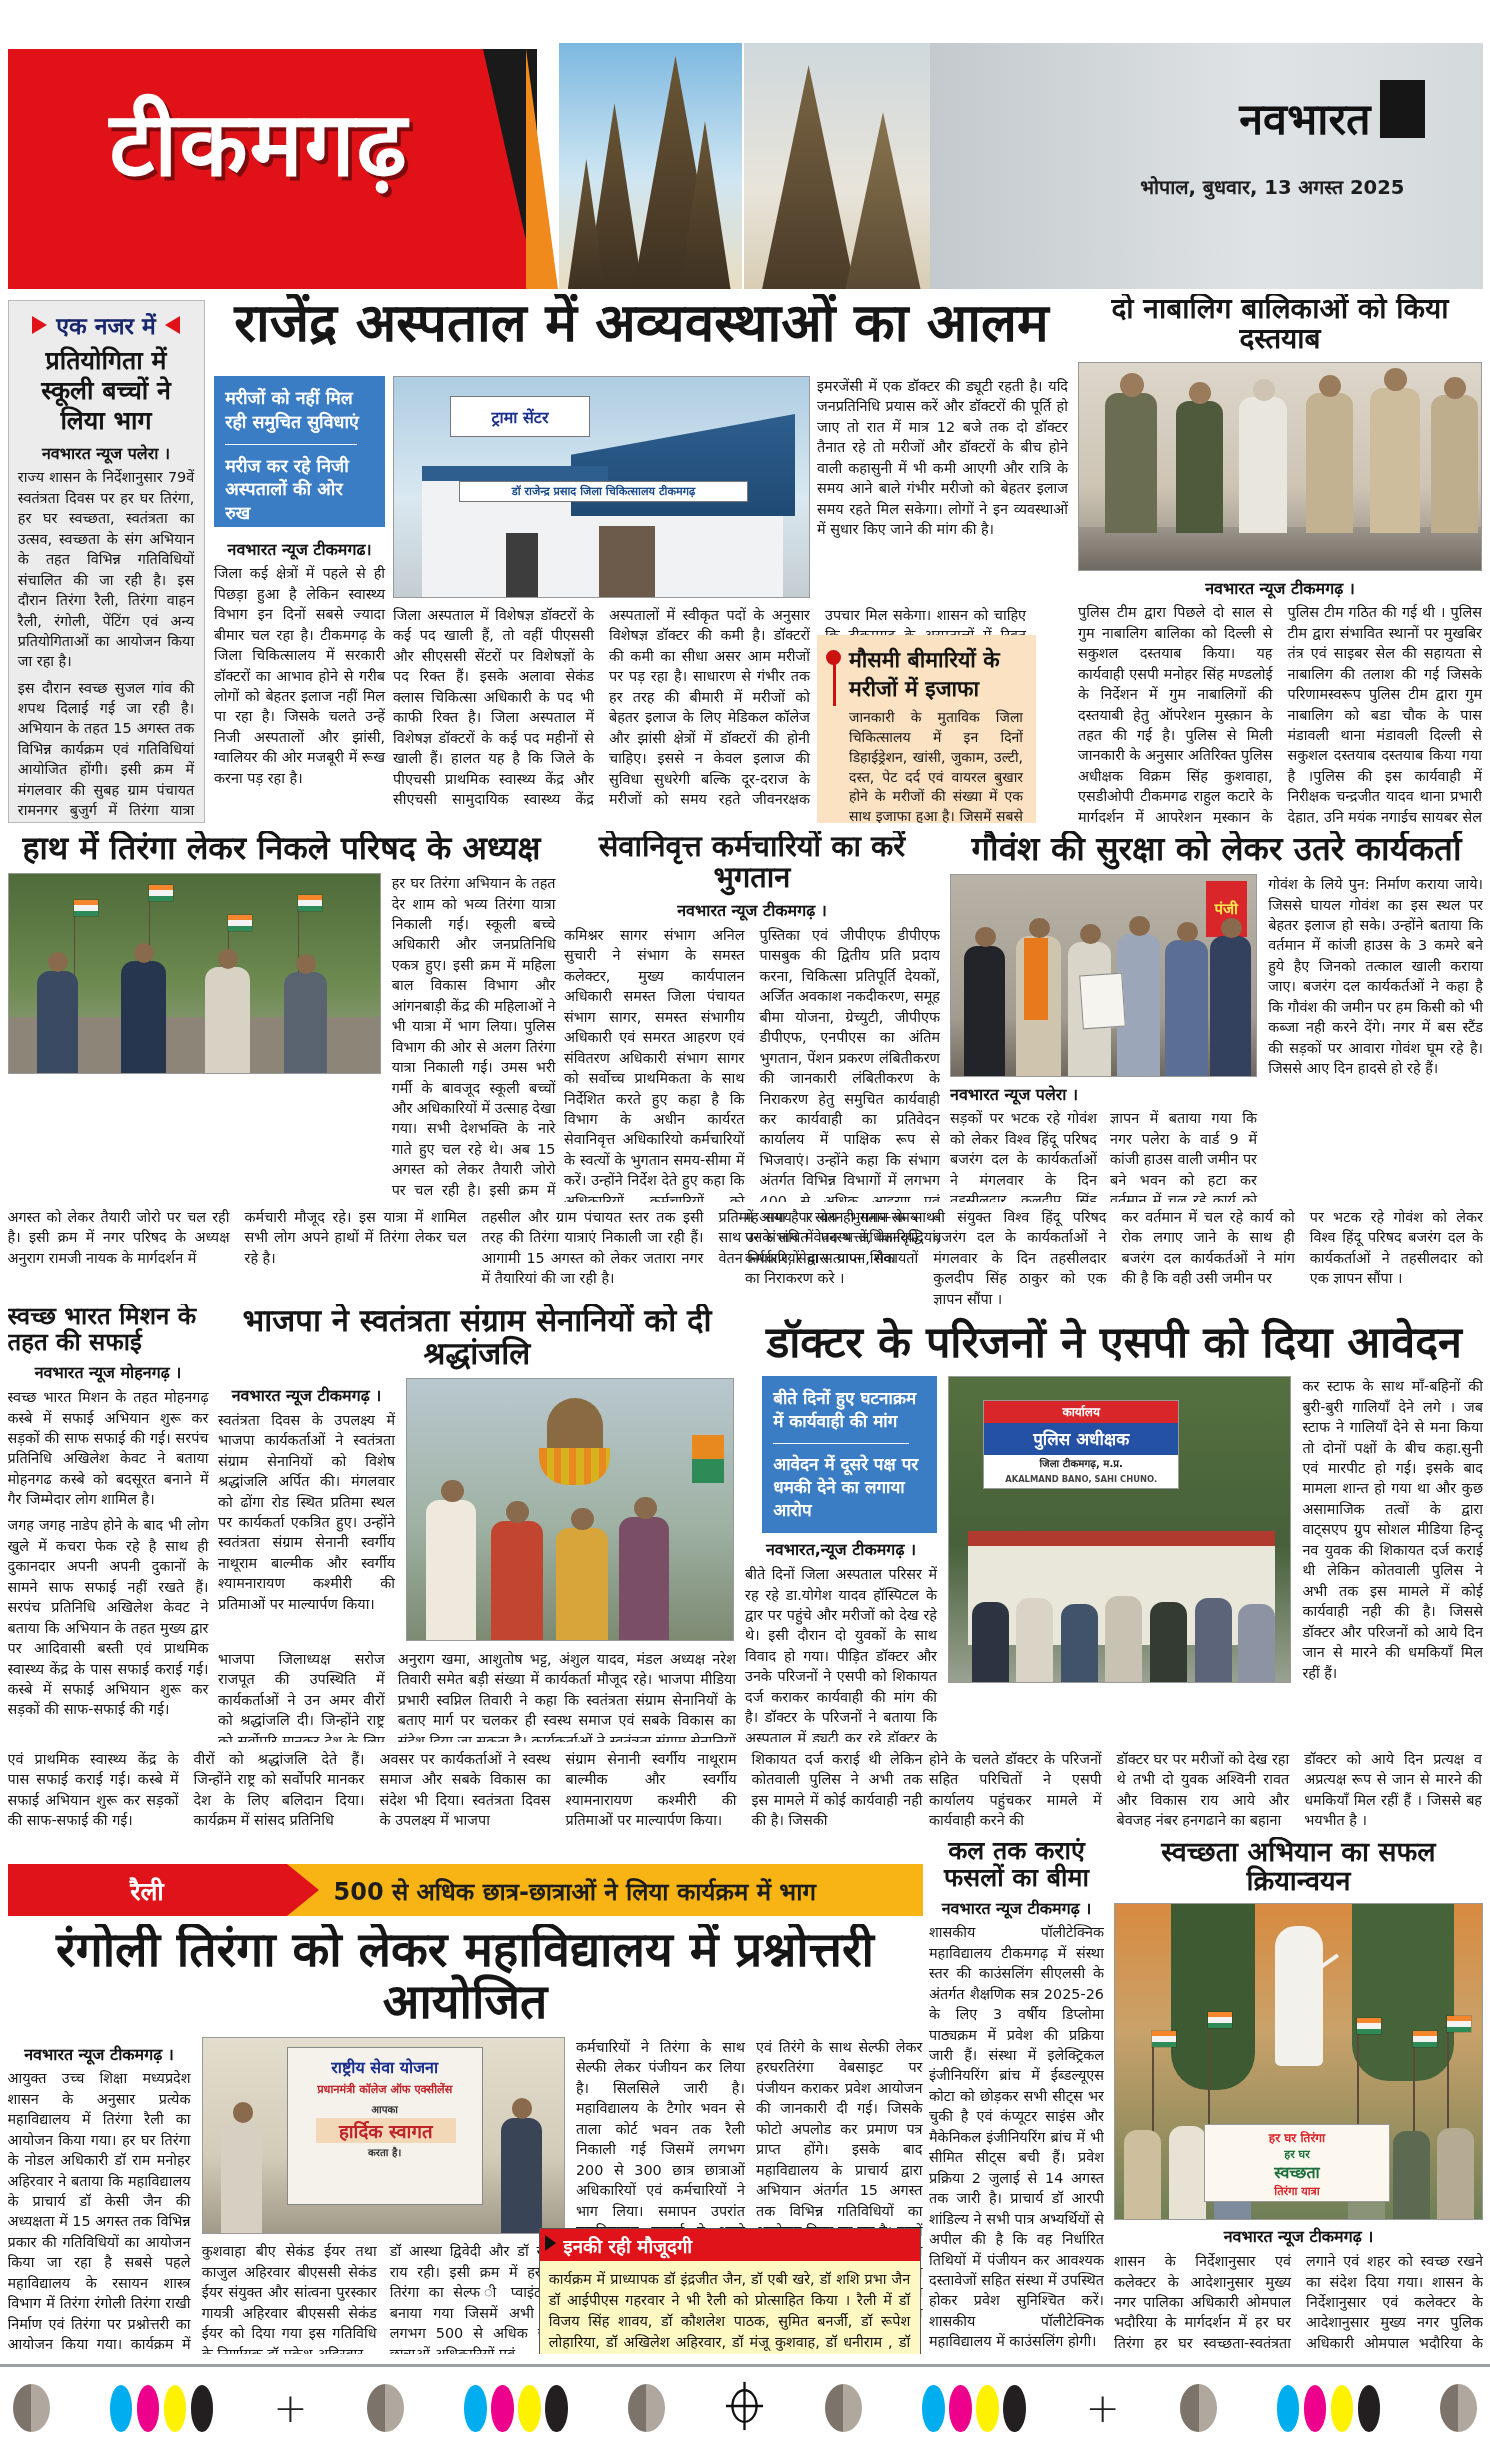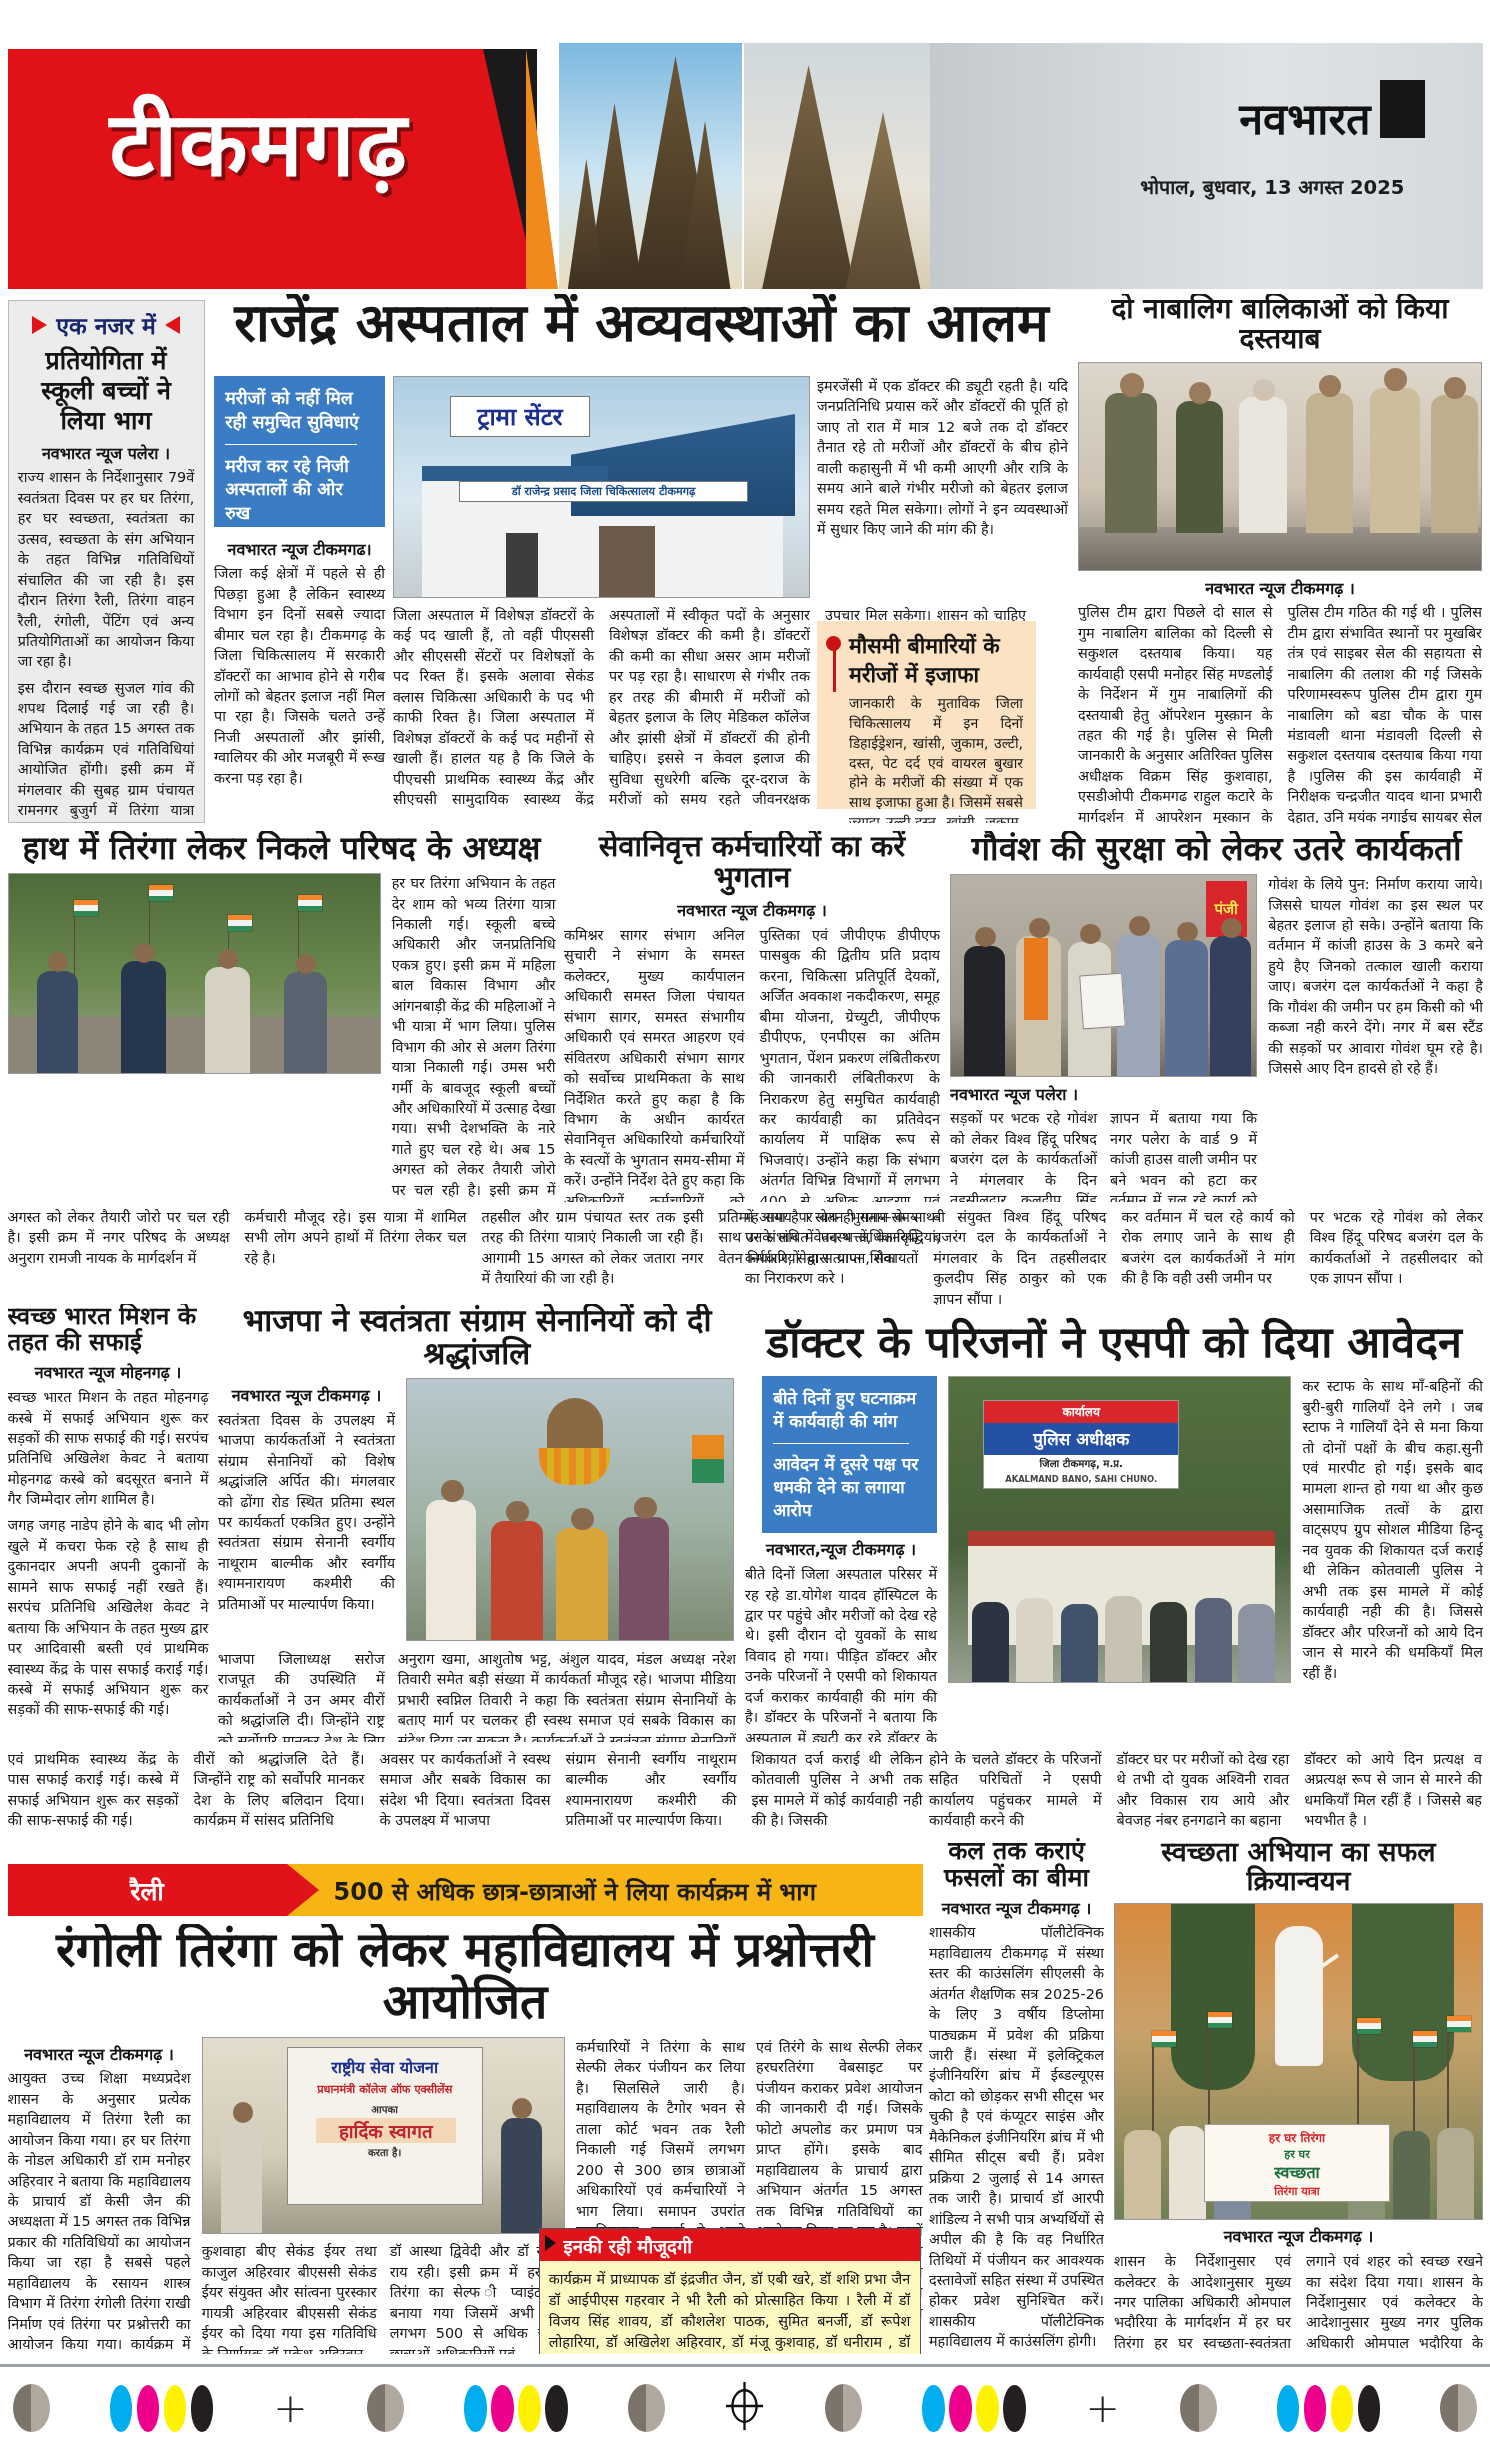--- a/index.html
+++ b/index.html
@@ -130,38 +130,38 @@
       <div>मरीजों को नहीं मिल रही समुचित सुविधाएं</div>
       <div class="sep"></div>
       <div>मरीज कर रहे निजी अस्पतालों की ओर रुख</div>
     </div>
 
     <div class="photo" style="position:absolute; left:179px; top:82px; width:417px; height:222px;">
       <div style="position:absolute;inset:0;background:linear-gradient(180deg,#aecde2 0%,#d9e8f1 55%,#c4cdd2 100%);"></div>
       <div style="position:absolute;left:28px;top:89px;width:361px;height:132px;background:#f0f2f3;"></div>
       <div style="position:absolute;left:177px;top:37px;width:224px;height:102px;background:linear-gradient(180deg,#2e5e8e,#1f4a74);clip-path:polygon(0 40%,100% 0,100% 100%,0 100%);"></div>
       <div style="position:absolute;left:28px;top:89px;width:186px;height:15px;background:#2e5e8e;"></div>
-      <div class="signboard" style="left:56px;top:18.6px;width:140px;height:41px;font-size:24px;line-height:41px;">ट्रामा सेंटर</div>
+      <div class="signboard" style="left:56px;top:18.6px;width:140px;height:41px;font-size:16px;line-height:41px;">ट्रामा सेंटर</div>
       <div class="signboard" style="left:65px;top:104px;width:289px;height:20.5px;font-size:11.2px;line-height:20.5px;color:#184a8a;">डॉ राजेन्द्र प्रसाद  जिला चिकित्सालय टीकमगढ़</div>
       <div style="position:absolute;left:112px;top:156px;width:32px;height:65px;background:#3d3d3d;"></div>
       <div style="position:absolute;left:205px;top:149px;width:56px;height:73px;background:#6c5b4a;"></div>
     </div>
 
     <div class="bd" style="position:absolute; left:603px; top:82px; width:251px; height:224px;">
       <span>इमरजेंसी में एक डॉक्टर की ड्यूटी रहती है। यदि जनप्रतिनिधि प्रयास करें और डॉक्टरों की पूर्ति हो जाए तो रात में मात्र 12 बजे तक दो डॉक्टर तैनात रहे तो मरीजों और डॉक्टरों के बीच होने वाली कहासुनी में भी कमी आएगी और रात्रि के समय आने बाले गंभीर मरीजो को बेहतर इलाज समय रहते मिल सकेगा। लोगों ने इन व्यवस्थाओं में सुधार किए जाने की मांग की है।</span>
     </div>
 
     <div style="position:absolute; left:0; top:238px; width:171px;">
       <div class="byline">नवभारत न्यूज टीकमगढ।</div>
       <div class="bd">जिला कई क्षेत्रों में पहले से ही पिछड़ा हुआ है लेकिन स्वास्थ्य विभाग इन दिनों सबसे ज्यादा बीमार चल रहा है। टीकमगढ़ के जिला चिकित्सालय में सरकारी डॉक्टरों का आभाव होने से गरीब लोगों को बेहतर इलाज नहीं मिल पा रहा है। जिसके चलते उन्हें निजी अस्पतालों और झांसी, ग्वालियर की ओर मजबूरी में रूख करना पड़ रहा है।</div>
     </div>
 
     <div class="bd cols2" style="position:absolute; left:179px; top:311px; width:417px; height:218px;">जिला अस्पताल में विशेषज्ञ डॉक्टरों के कई पद खाली हैं, तो वहीं पीएससी और सीएससी सेंटरों पर विशेषज्ञों के पद रिक्त हैं। इसके अलावा सेकंड क्लास चिकित्सा अधिकारी के पद भी काफी रिक्त है। जिला अस्पताल में विशेषज्ञ डॉक्टरों के कई पद महीनों से खाली हैं। हालत यह है कि जिले के पीएचसी प्राथमिक स्वास्थ्य केंद्र और सीएचसी सामुदायिक स्वास्थ्य केंद्र अस्पतालों में स्वीकृत पदों के अनुसार विशेषज्ञ डॉक्टर की कमी है। डॉक्टरों की कमी का सीधा असर आम मरीजों पर पड़ रहा है। साधारण से गंभीर तक हर तरह की बीमारी में मरीजों को बेहतर इलाज के लिए मेडिकल कॉलेज और झांसी क्षेत्रों में डॉक्टरों की होनी चाहिए। इससे न केवल इलाज की सुविधा सुधरेगी बल्कि दूर-दराज के मरीजों को समय रहते जीवनरक्षक उपचार मिल सकेगा। शासन को चाहिए कि टीकमगढ़ के अस्पतालों में रिक्त पदों को तत्काल भरे ताकि जिले की जनता को अपने ही क्षेत्र में बेहतर स्वास्थ्य सुविधा मिल सके और मेडिकल कॉलेज के चक्कर काटने की मजबूरी खत्म हो। जिला अस्पताल में रात के समय इमरजेंसी में एक डॉक्टर की ड्यूटी रहती है।</div>
 
-    <div class="season-box" style="position:absolute; left:603px; top:327px; width:219px; height:188px;">
+    <div class="season-box" style="position:absolute; left:603px; top:341px; width:219px; height:188px;">
       <div class="pin"></div>
       <div class="season-title">मौसमी बीमारियों के मरीजों में इजाफा</div>
       <div class="bd" style="font-size:14px;">जानकारी के मुताविक जिला चिकित्सालय में इन दिनों  डिहाईड्रेशन, खांसी, जुकाम, उल्टी, दस्त,  पेट दर्द एवं वायरल बुखार होने के मरीजों की संख्या में एक साथ इजाफा हुआ है। जिसमें सबसे ज्यादा उल्टी,दस्त, खांसी, जुकाम, बुखार वाले मरीज आ रहे है। चिकित्सा विभाग मरीजो के इलाज में जुटा है। अस्पताल डॉ . अजीत जैन ने बताया पिछले कुछ दिनों से बारिश थमते ही क्षेत्र में उमस भरी गर्मी के चलते मौसमी बीमारियो ने अपने पैर पसार लिए है।</div>
     </div>
   </div>
 
   <div class="art" style="left:1078px; top:294px; width:404px; height:529px;">
     <div class="hl" style="font-size:28px; text-align:center;">दो नाबालिग बालिकाओं को किया दस्तयाब</div>
 
     <div class="photo" style="margin-top:7.5px; width:404px; height:209px;">

